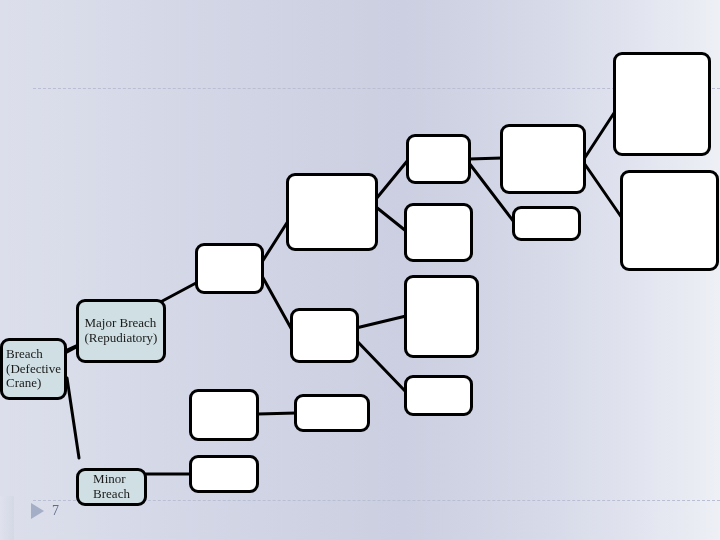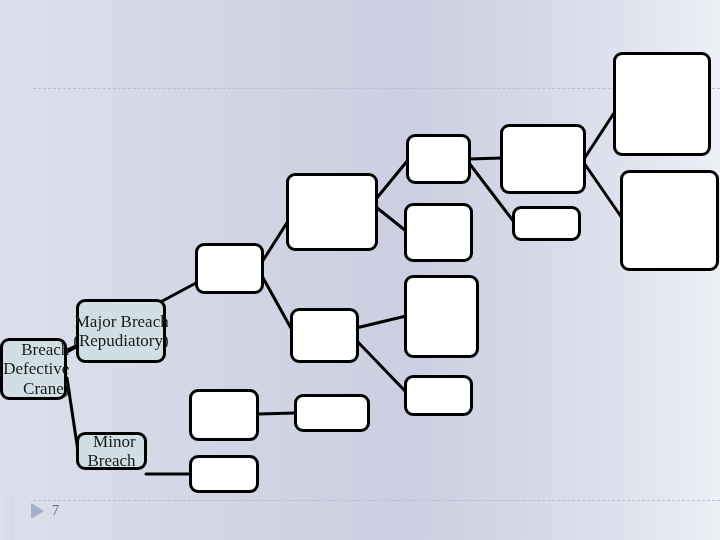--- a/index.html
+++ b/index.html
@@ -59,24 +59,24 @@
 
   .node {
     position: absolute;
     box-sizing: border-box;
     background: #ffffff;
     border: 3px solid #000000;
     border-radius: 9px;
     display: flex;
     align-items: center;
     justify-content: center;
-    text-align: right;
+    text-align: left;
     line-height: 1.12;
     color: #1b1b1b;
-    font-size: 17px;
+    font-size: 13px;
     font-family: "Liberation Serif", serif;
   }
   .node.filled {
     background: #cfdfe3;
   }
   .node-label {
     display: block;
     padding: 0 2px;
     white-space: pre-line;
   }
@@ -134,21 +134,21 @@
   <div id="nodes-layer">
       <div class="node filled" style="left: 0px; top: 338px; width: 67px; height: 62px;">
         <span class="node-label">Breach
 (Defective
 Crane)</span>
       </div>
       <div class="node filled" style="left: 76px; top: 299px; width: 90px; height: 64px;">
         <span class="node-label">Major Breach
 (Repudiatory)</span>
       </div>
-      <div class="node filled" style="left: 76px; top: 432px; width: 71px; height: 38px;">
+      <div class="node filled" style="left: 76px; top: 468px; width: 71px; height: 38px;">
         <span class="node-label">Minor
 Breach</span>
       </div>
       <div class="node" style="left: 195px; top: 243px; width: 69px; height: 51px;">
         <span class="node-label"></span>
       </div>
       <div class="node" style="left: 286px; top: 173px; width: 92px; height: 78px;">
         <span class="node-label"></span>
       </div>
       <div class="node" style="left: 290px; top: 308px; width: 69px; height: 55px;">

